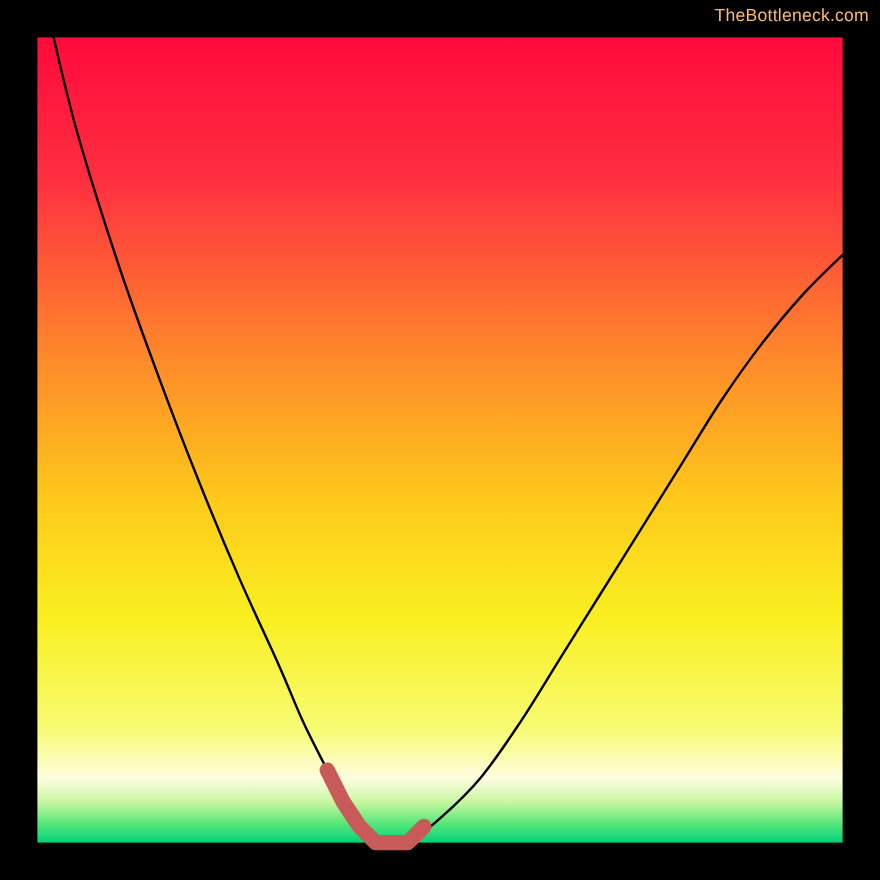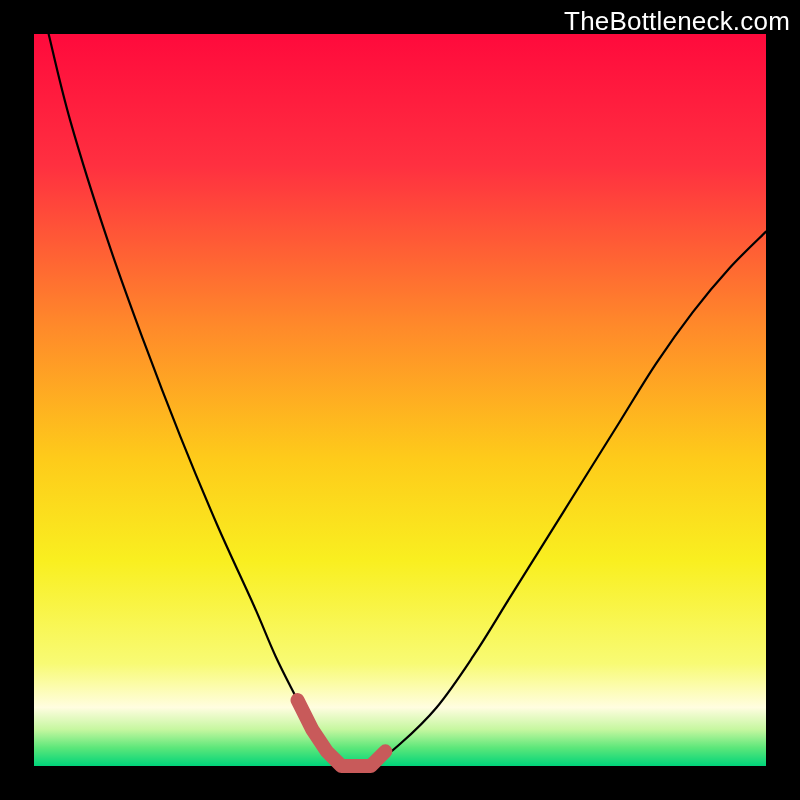--- a/index.html
+++ b/index.html
@@ -13,22 +13,22 @@
   }
   .container {
     position: relative;
     width: 800px;
     height: 800px;
   }
   .watermark {
     position: absolute;
     top: 6px;
     right: 10px;
-    color: #ffffff;
-    font-size: 26px;
+    color: #fdba74;
+    font-size: 16px;
     font-weight: 500;
     z-index: 10;
     letter-spacing: 0.2px;
   }
   svg {
     display: block;
   }
 </style>
 </head>
 <body>

